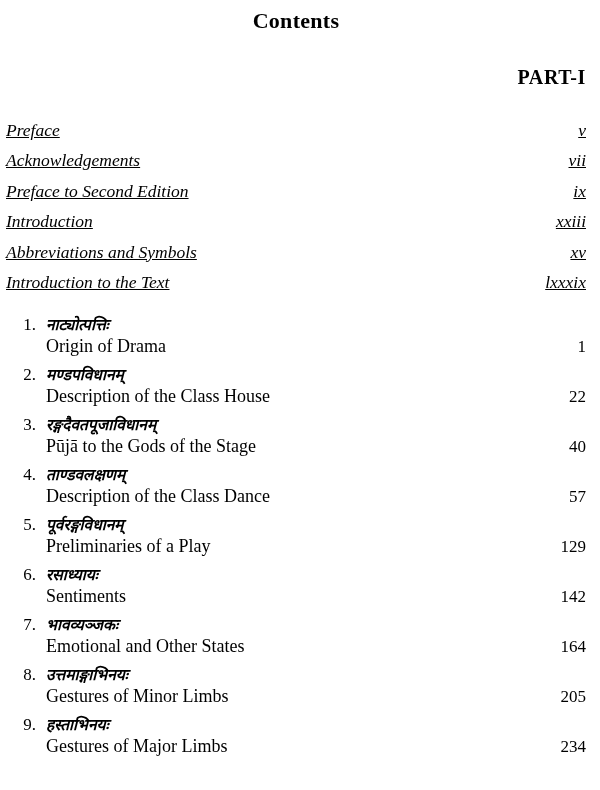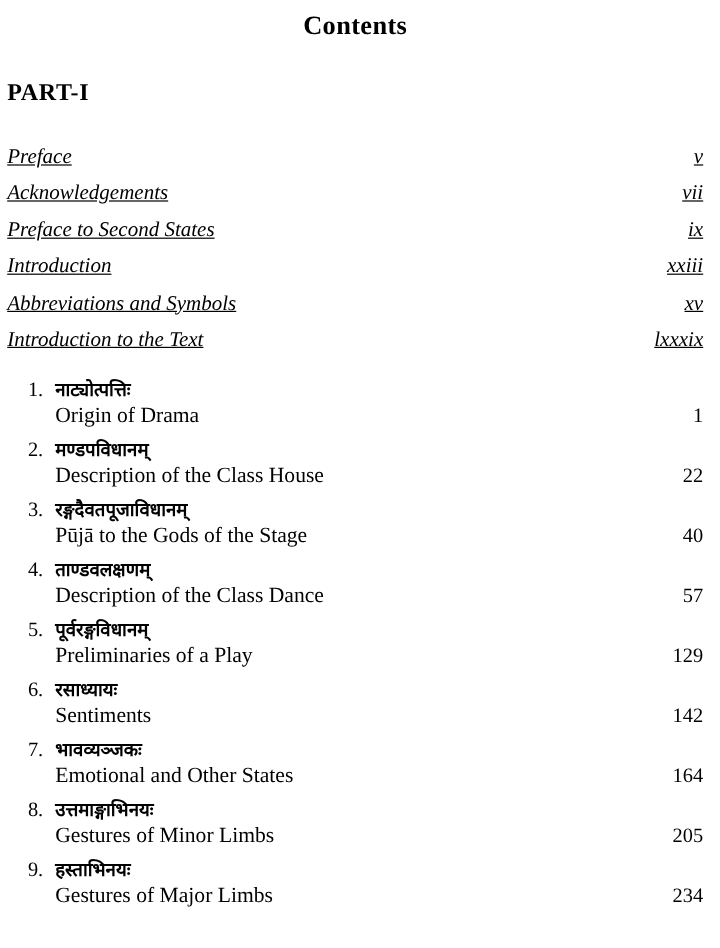--- a/index.html
+++ b/index.html
@@ -24,21 +24,21 @@
   .page-title {
     text-align: center;
     font-family: "Liberation Serif", serif;
     font-weight: bold;
     font-size: 22px;
     letter-spacing: 0.3px;
     margin: 6px 0 0 0;
     padding-top: 2px;
   }
   .part-heading {
-    text-align: left;
+    text-align: right;
     font-family: "Liberation Serif", serif;
     font-weight: bold;
     font-size: 20px;
     letter-spacing: 0.6px;
     margin: 32px 0 0 0;
   }
   .front-matter {
     margin-top: 26px;
     text-decoration: underline;
   }
@@ -77,20 +77,21 @@
     text-align: right;
     padding-right: 10px;
     flex: 0 0 auto;
     font-size: 17px;
   }
   .sanskrit-text {
     font-family: "DejaVu Sans", sans-serif;
     font-size: 15.5px;
     font-weight: bold;
     line-height: 1.25;
+    font-style: italic;
   }
   .chap-english-row {
     display: flex;
     align-items: center;
     justify-content: space-between;
     padding-left: 40px;
     margin-top: 1px;
   }
   .chap-english {
     font-size: 18px;
@@ -118,21 +119,21 @@
       <span class="fm-label">Preface</span>
       <span class="fm-page">v</span>
     </div>
 
     <div class="fm-row">
       <span class="fm-label">Acknowledgements</span>
       <span class="fm-page">vii</span>
     </div>
 
     <div class="fm-row">
-      <span class="fm-label">Preface to Second States</span>
+      <span class="fm-label">Preface to Second Edition</span>
       <span class="fm-page">ix</span>
     </div>
 
     <div class="fm-row">
       <span class="fm-label">Introduction</span>
       <span class="fm-page">xxiii</span>
     </div>
 
     <div class="fm-row">
       <span class="fm-label">Abbreviations and Symbols</span>

